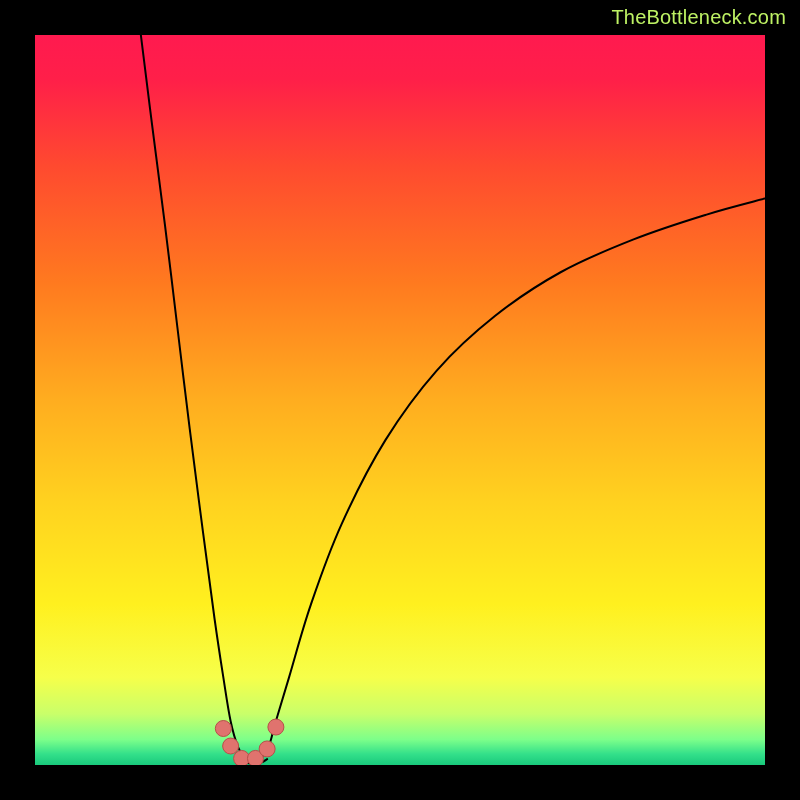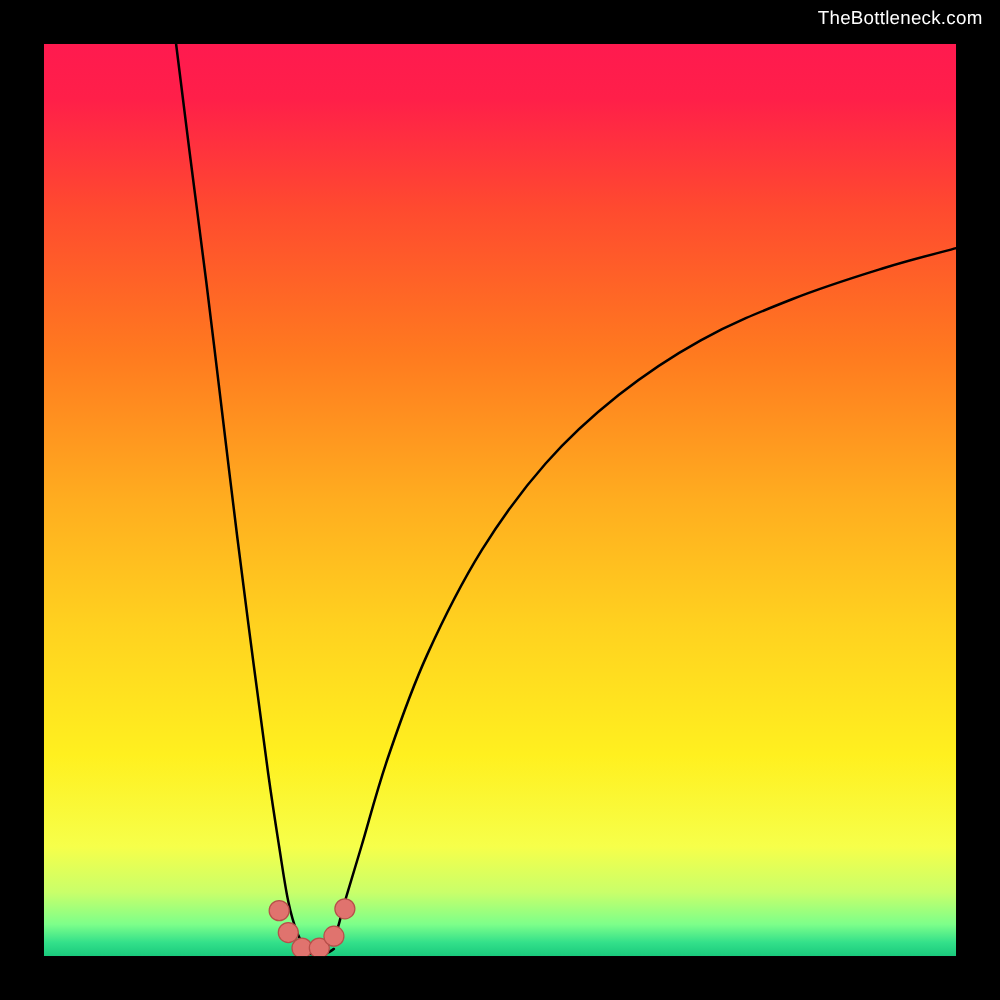--- a/index.html
+++ b/index.html
@@ -13,22 +13,22 @@
   }
   #stage {
     position: relative;
     width: 800px;
     height: 800px;
   }
   #watermark {
     position: absolute;
     top: 6px;
     right: 14px;
-    color: #ffffff;
-    font-size: 15px;
+    color: #bef264;
+    font-size: 20px;
     font-weight: 400;
     letter-spacing: 0.2px;
     z-index: 10;
     user-select: none;
   }
   #plot-area {
     position: absolute;
     left: 35px;
     top: 35px;
     width: 730px;

